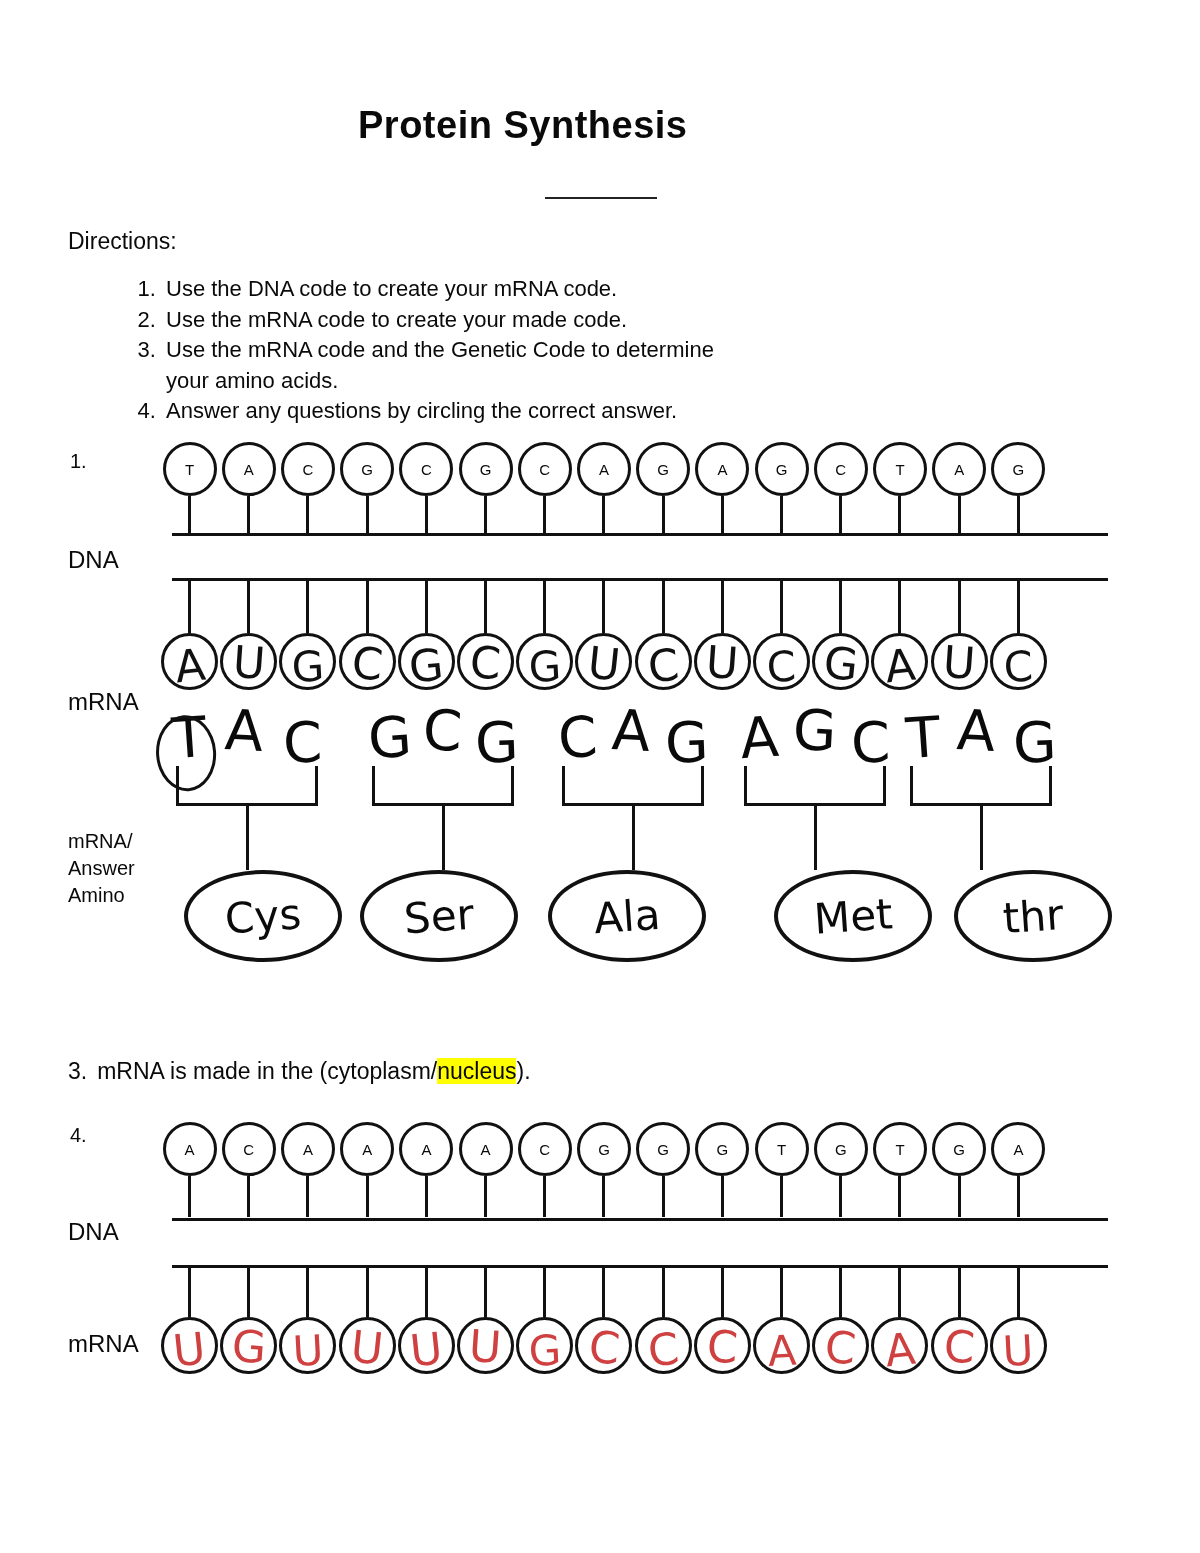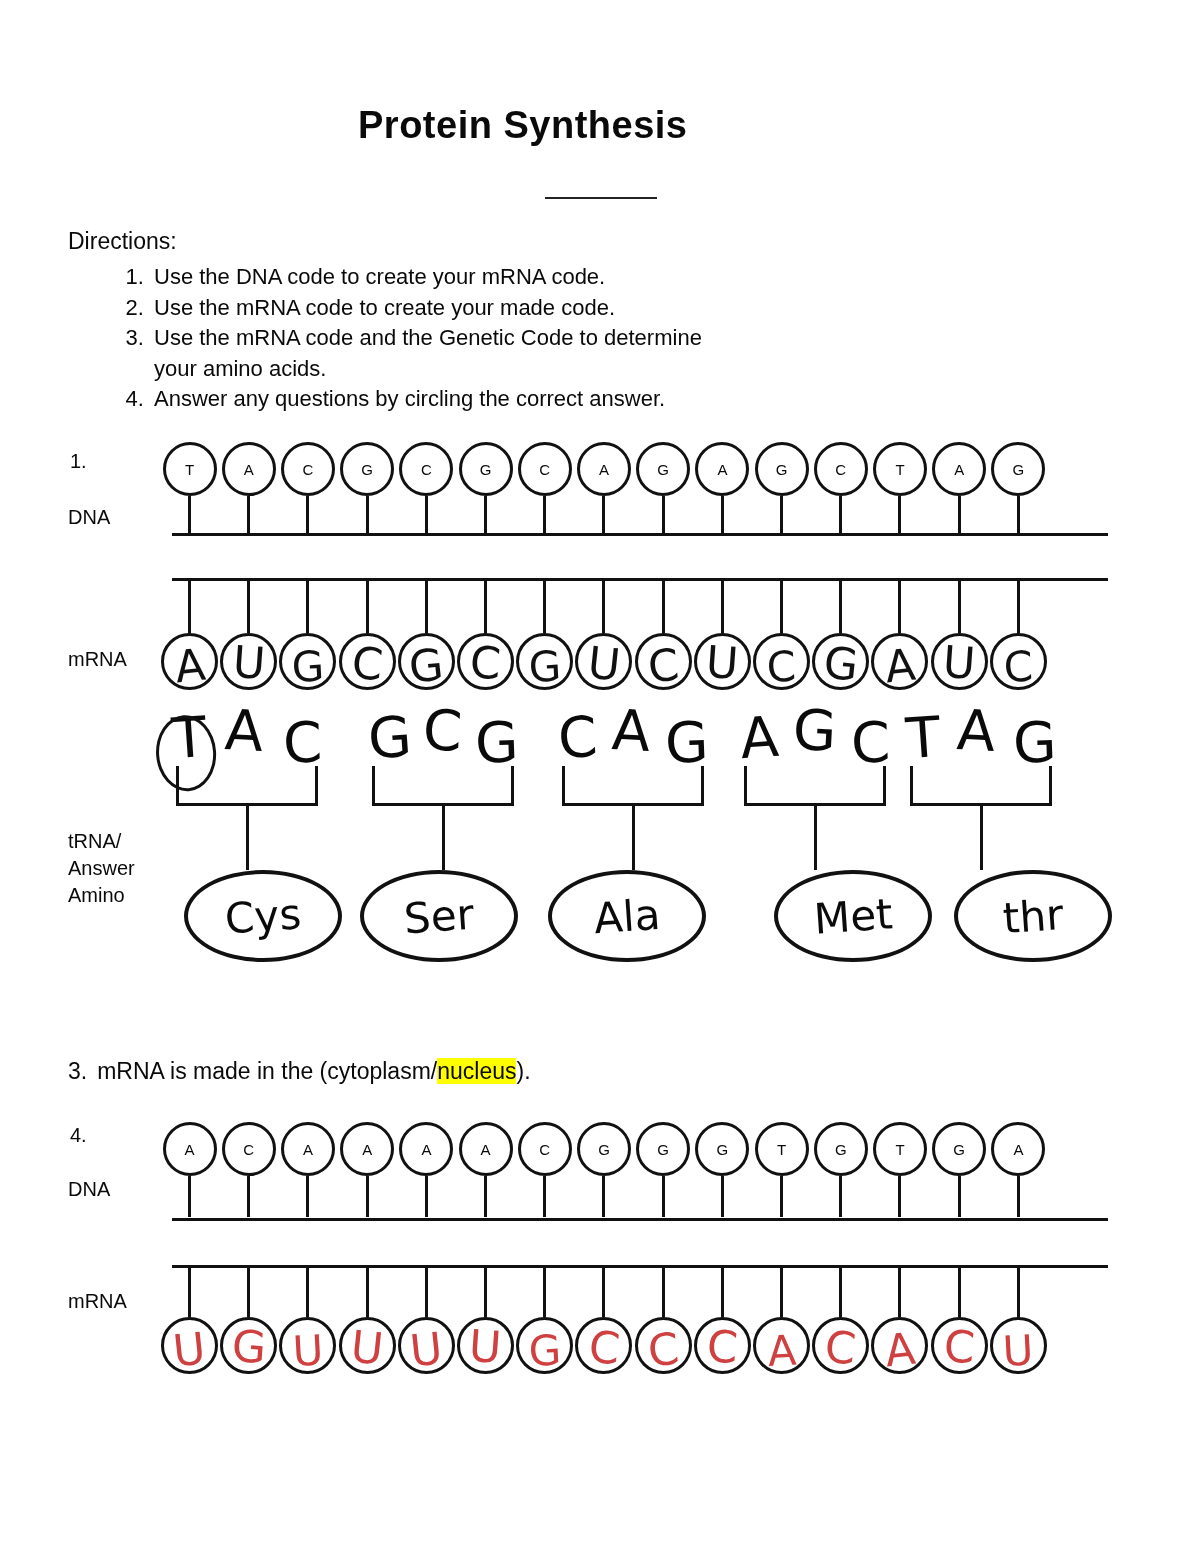--- a/index.html
+++ b/index.html
@@ -7,27 +7,27 @@
         font-family:"Liberation Sans",sans-serif;color:#0a0a0a;overflow:hidden;}
 
   
   .title{position:absolute;left:358px;top:68px;font-size:38px;font-weight:bold;
          line-height:53px;letter-spacing:.5px;margin-top:31px;}
   .name-line{position:absolute;left:545px;top:197px;width:112px;height:0;
              border-top:2px solid #222;}
 
   
   .dir-heading{position:absolute;left:68px;top:228px;font-size:23px;}
-  ol.directions-list{position:absolute;left:104px;top:258px;width:600px;margin:4px;
+  ol.directions-list{position:absolute;left:104px;top:258px;width:600px;margin:16px;
                      padding-left:42px;font-size:22px;line-height:30.5px;}
   ol.directions-list li{padding-left:4px;}
 
   
   .q-num{position:absolute;left:70px;font-size:20px;}
-  .row-label{position:absolute;left:68px;font-size:20px;}
+  .row-label{position:absolute;left:68px;font-size:24px;margin-top:40px;}
   .trna-label{position:absolute;left:68px;top:828px;font-size:20px;line-height:27px;}
   .trna-label span{display:block;}
 
   
   .backbone{position:absolute;left:172px;width:936px;height:3px;background:#111;}
   #q1-b1{top:533px;} #q1-b2{top:578px;} #q4-b1{top:1218px;} #q4-b2{top:1265px;}
   .nt-row{position:absolute;left:160px;width:888px;display:grid;
           grid-template-columns:repeat(15,1fr);justify-items:center;}
   .nt-item{display:flex;flex-direction:column;align-items:center;}
   .stem{width:3px;background:#111;}
@@ -285,21 +285,21 @@
       </div>
       <div class="nt-item">
         <div class="stem"></div>
         <div class="nt-circle hand">
           <span class="glyph" style="color: rgb(17, 17, 17);">C</span>
         </div>
       </div>
     </div>
 
   <div class="trna-label">
-    <span>tRNA/</span>
+    <span>mRNA/</span>
     <span>Answer</span>
     <span>Amino</span>
   </div>
   <div id="trna-area">
       <div class="codon-group">
         <div class="trna-letters">
           <span class="trna-letter circled">T</span>
           <span class="trna-letter">A</span>
           <span class="trna-letter">C</span>
         </div>

